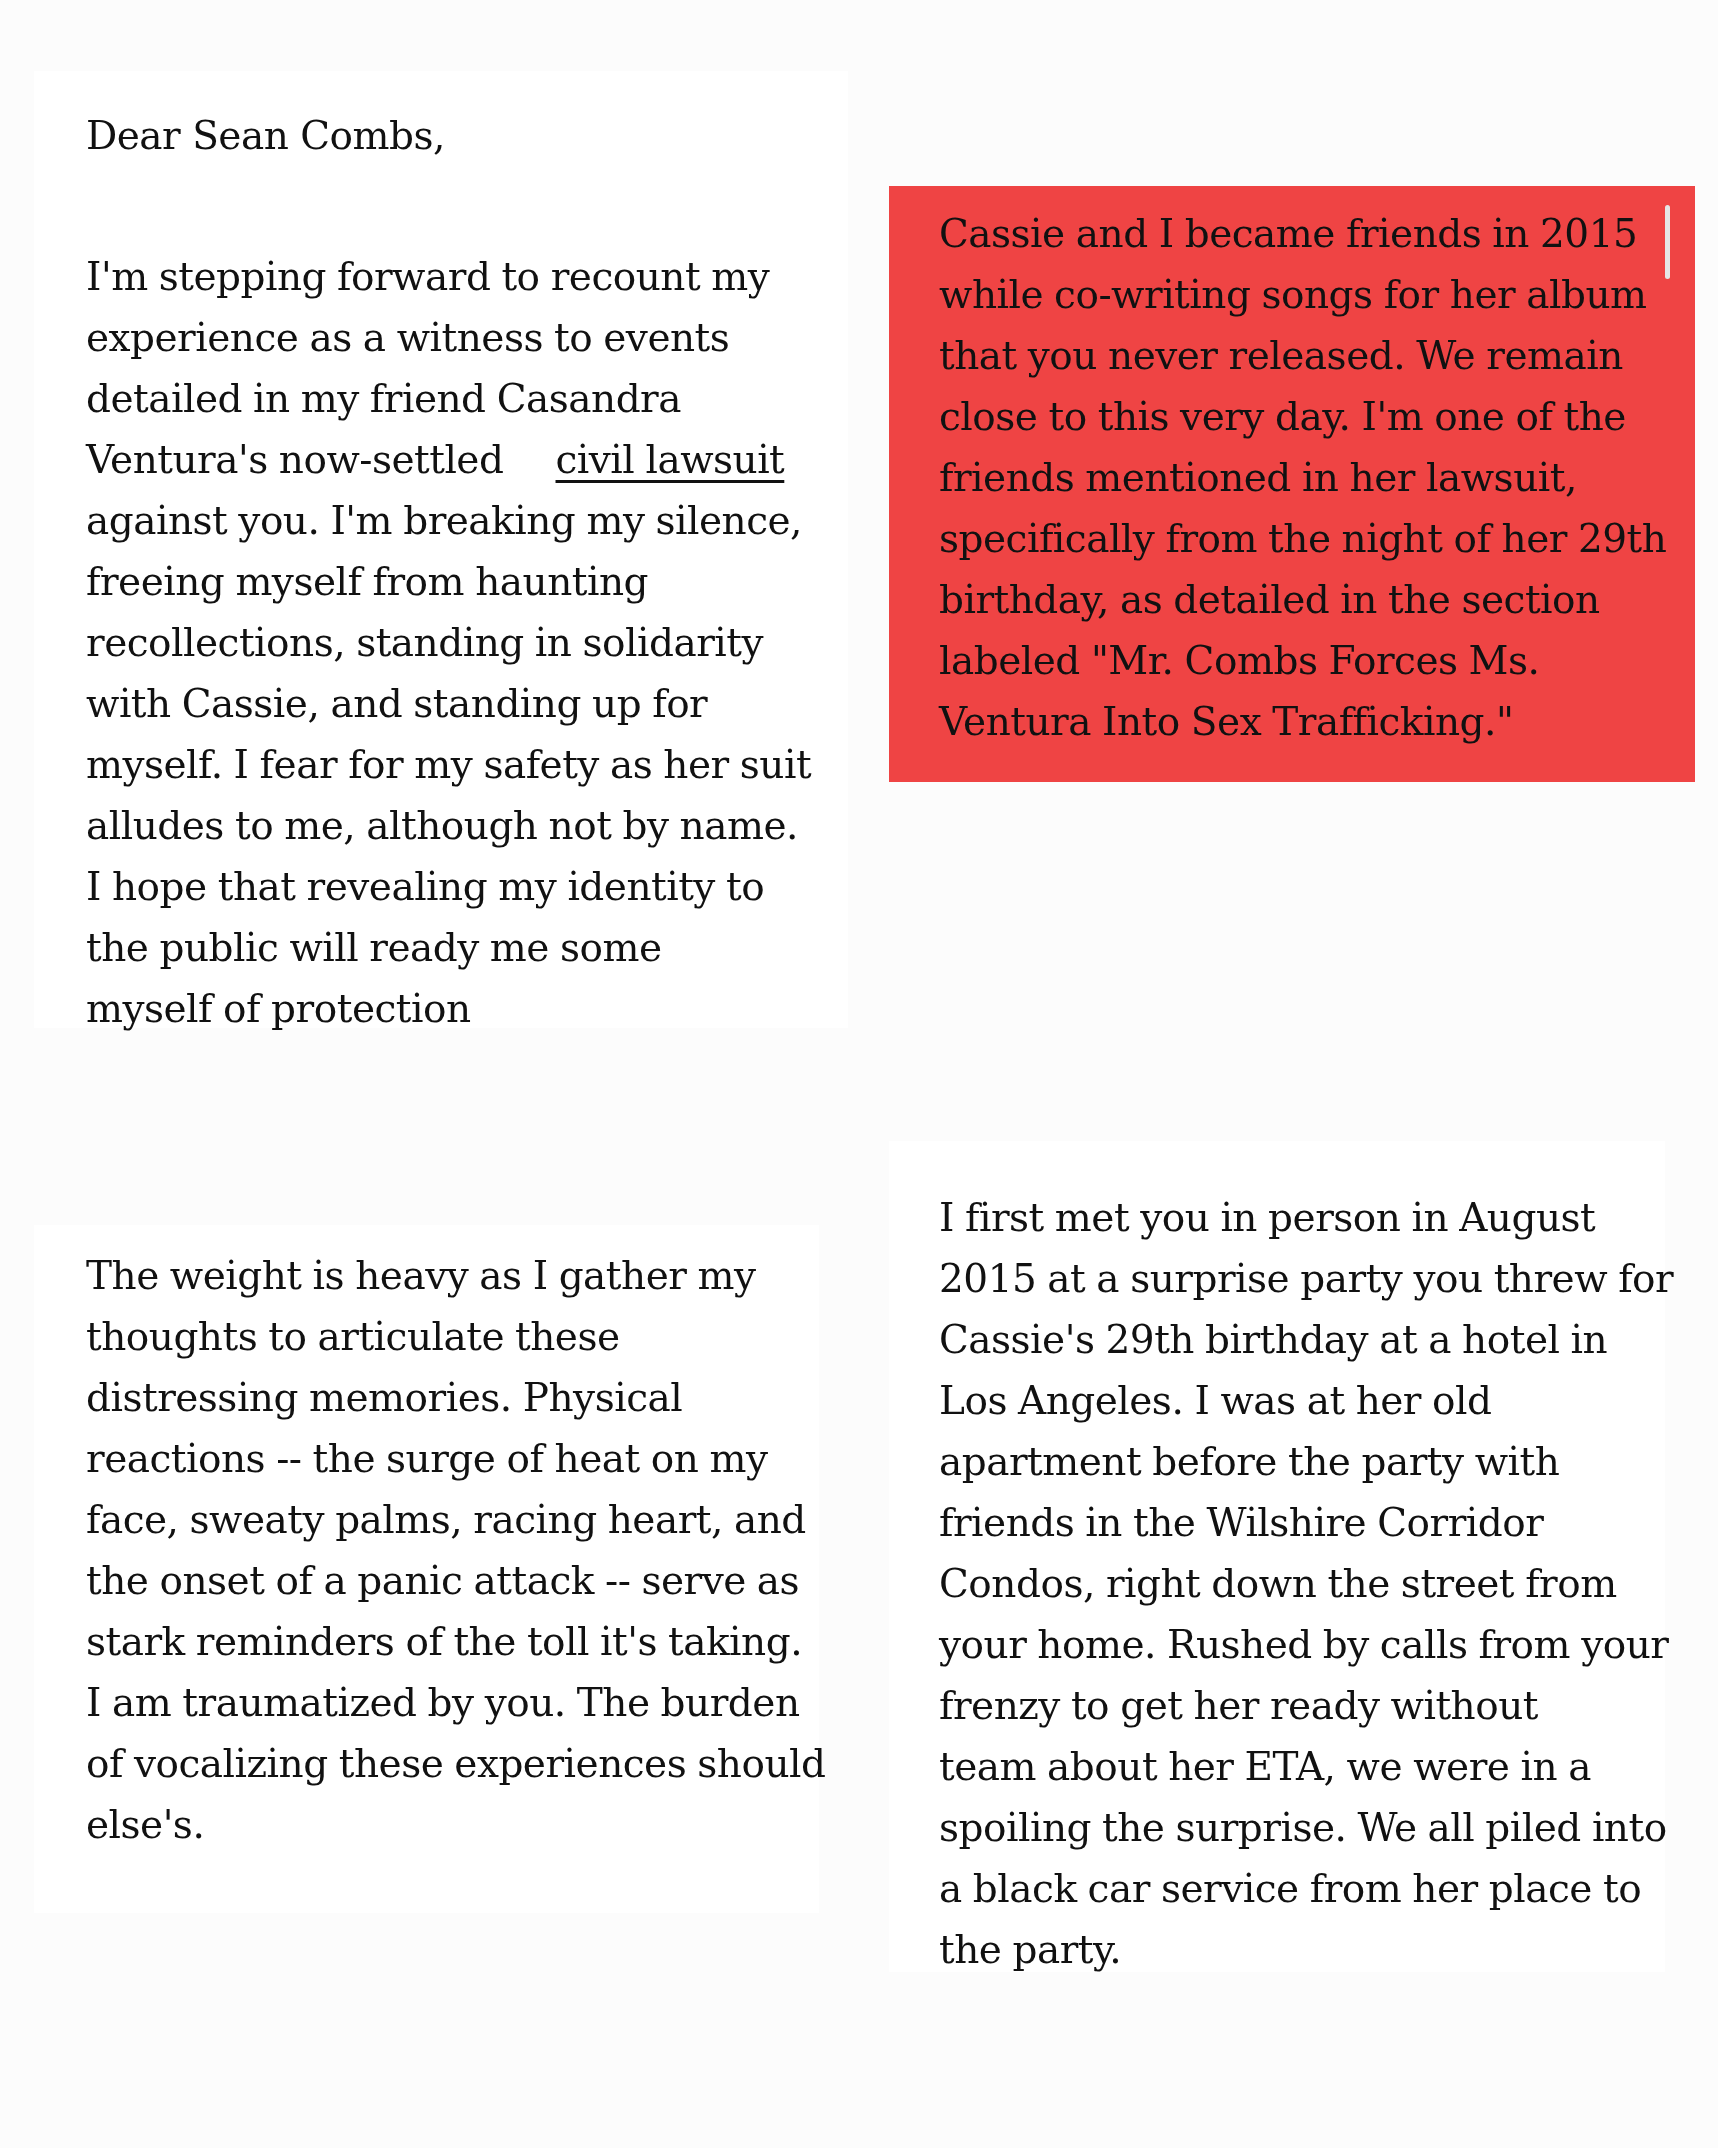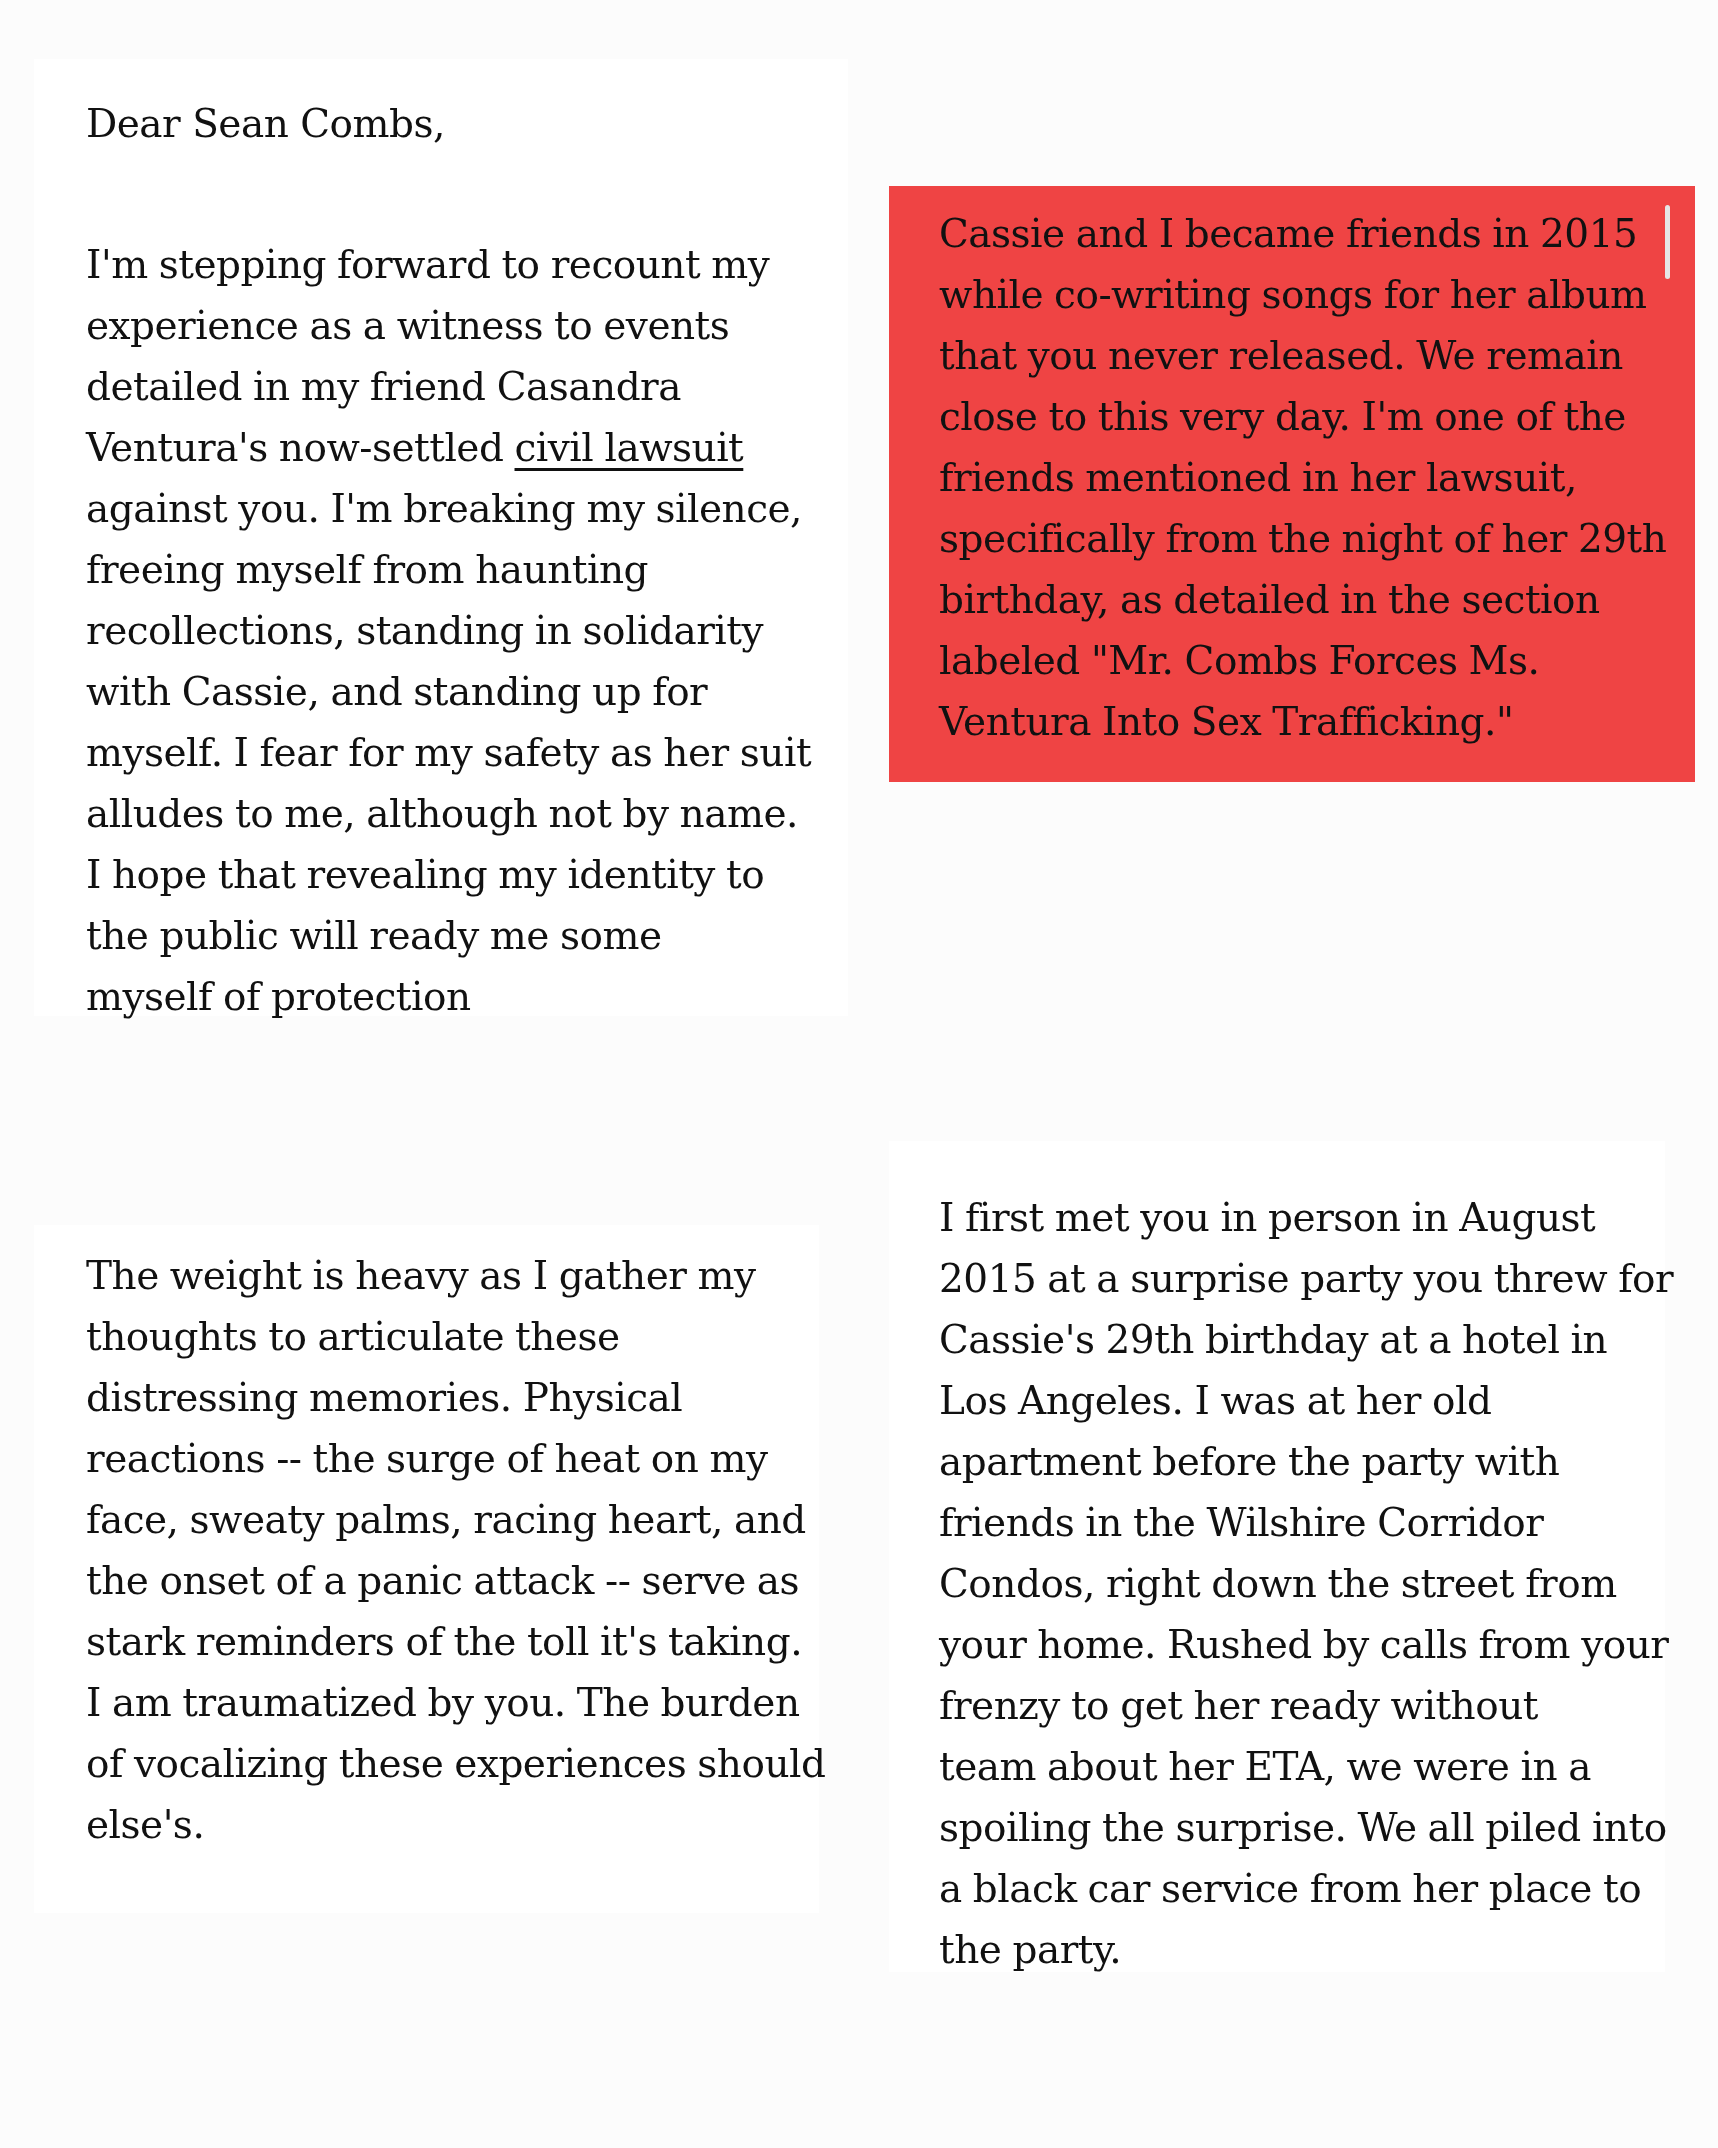--- a/index.html
+++ b/index.html
@@ -30,25 +30,26 @@
     .line {
       display: block;
       white-space: nowrap;
     }
     .link {
       text-decoration: underline;
       text-decoration-thickness: 2.5px;
       text-underline-offset: 6.7px;
       color: #111111;
       cursor: pointer;
+      margin-left: 41px;
     }
     
     #panel-intro {
       left: 34px;
-      top: 59px;
+      top: 71px;
       width: 814px;
       height: 957px;
       background: #ffffff;
     }
     #panel-intro .greeting {
       position: absolute;
       left: 52px;
       top: 34px;
       font-size: 39px;
       line-height: 61px;

